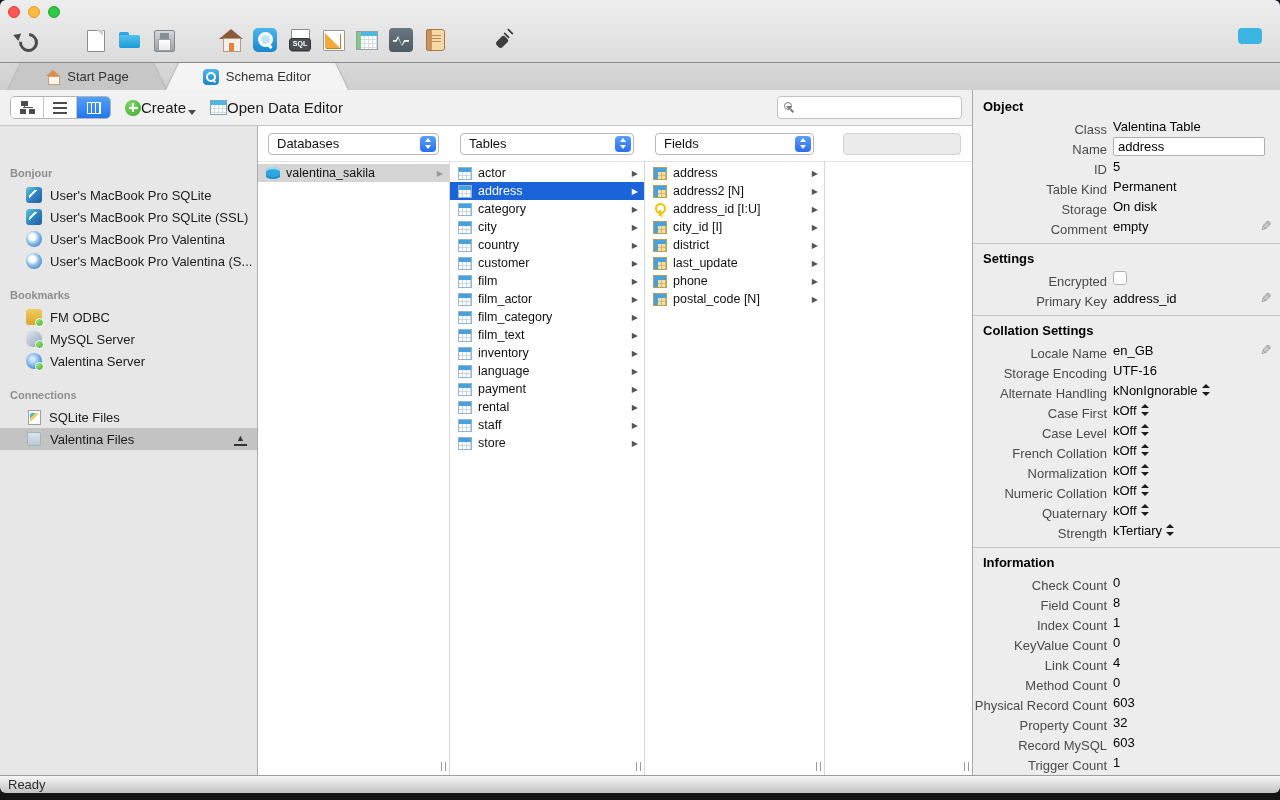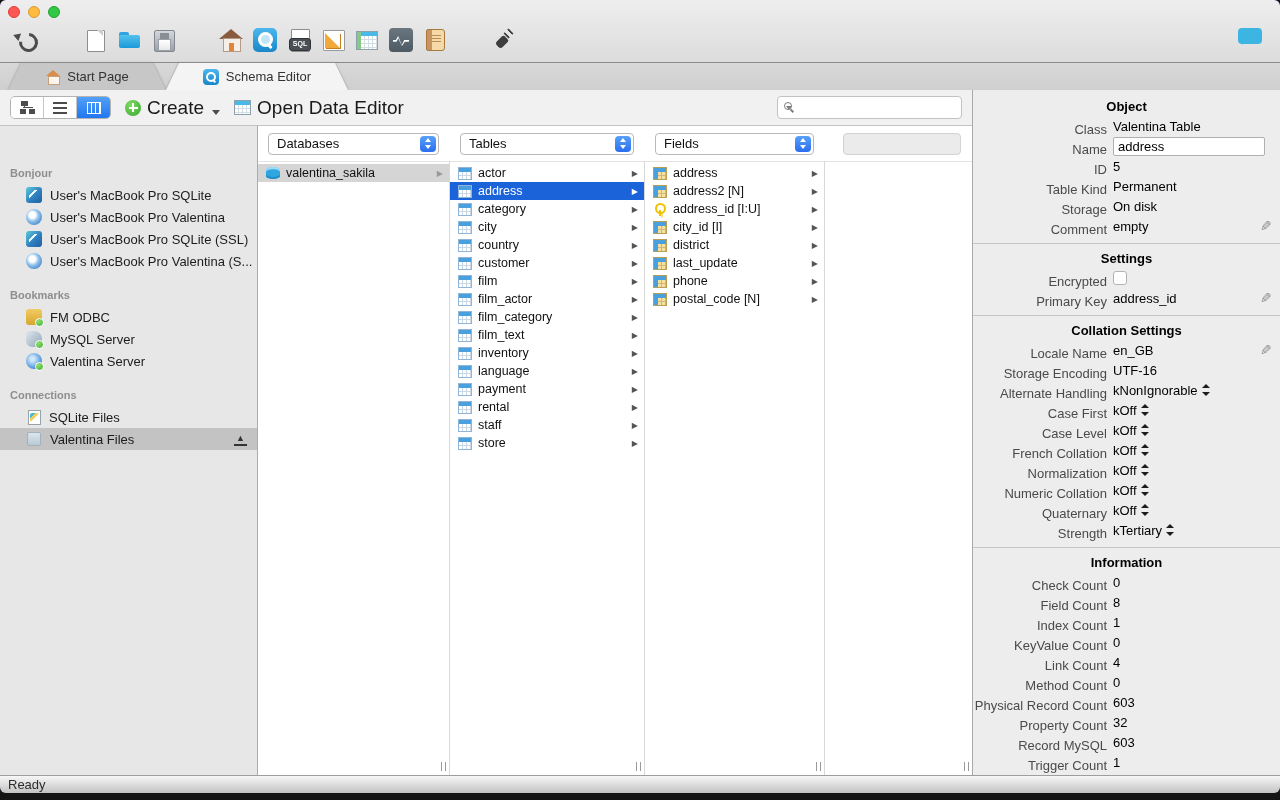--- a/index.html
+++ b/index.html
@@ -113,21 +113,21 @@
   
   .subbar { height:35px; background:#f1f1f1; display:flex; align-items:center; padding:0 10px; gap:14px; flex:none; position:relative; }
   .seg { display:flex; border:1px solid #b3b3b3; border-radius:5px; overflow:hidden; background:#fff; }
   .segbtn { width:33px; height:21px; border:none; background:#fff; display:flex; align-items:center; justify-content:center; border-right:1px solid #c6c6c6; }
   .segbtn:last-child { border-right:none; }
   .segbtn.selected { background:linear-gradient(#51a1f8,#2277f0); }
   .ic-tree { width:15px; height:13px; background-image:linear-gradient(#4c4c4c,#4c4c4c),linear-gradient(#4c4c4c,#4c4c4c),linear-gradient(#4c4c4c,#4c4c4c),linear-gradient(#4c4c4c,#4c4c4c),linear-gradient(#4c4c4c,#4c4c4c);
       background-size:7px 5px,6px 5px,6px 5px,1px 3px,10px 1px; background-position:1px 0,0 8px,9px 8px,4px 4px,3px 6px; background-repeat:no-repeat; }
   .ic-list { width:14px; height:12px; background:repeating-linear-gradient(#4c4c4c 0 2px, transparent 2px 5px); }
   .ic-cols { width:14px; height:12px; border:1px solid #fff; background:repeating-linear-gradient(90deg, transparent 0 3px, #fff 3px 4px); }
-  .createbtn, .odebtn { display:flex; align-items:center; gap:6px; border:none; background:none; font-size:19px; color:#1a1a1a; }
+  .createbtn, .odebtn { display:flex; align-items:center; gap:0; border:none; background:none; font-size:15px; color:#1a1a1a; }
   .plus { width:16px; height:16px; border-radius:50%; background:radial-gradient(circle at 35% 30%, #7ed95f, #3aa834); position:relative; }
   .plus::before { content:""; position:absolute; left:3.5px; top:7px; width:9px; height:2px; background:#fff; }
   .plus::after { content:""; position:absolute; left:7px; top:3.5px; width:2px; height:9px; background:#fff; }
   .caret { border-left:4px solid transparent; border-right:4px solid transparent; border-top:5px solid #4c4c4c; margin-top:9px; margin-left:2px; }
   .odeicon { width:17px; height:15px; background-color:#fff; border:1px solid #8fa0ad;
       background-image:linear-gradient(#49b9e8 0 4px, transparent 4px), repeating-linear-gradient(90deg, transparent 0 3px, #d3dde4 3px 4px), repeating-linear-gradient(transparent 0 3px, #d3dde4 3px 4px); }
   .searchbox { position:absolute; right:10px; top:6px; width:185px; height:23px; background:#fff; border:1px solid #c2c2c2; border-radius:4px;
       display:flex; align-items:center; padding-left:6px; gap:2px; }
   .mag { width:11px; height:11px; position:relative; }
   .mag::before { content:""; position:absolute; left:0; top:0; width:6px; height:6px; border:1.5px solid #7d7d7d; border-radius:50%; }
@@ -192,21 +192,21 @@
   .licon[data-icon="key"] { border:none; }
   .licon[data-icon="key"]::before { content:""; position:absolute; left:2px; top:0; width:7px; height:7px; border:2.5px solid #f2c200; border-radius:50%; }
   .licon[data-icon="key"]::after { content:""; position:absolute; left:5.5px; top:7px; width:2.5px; height:6px; background:#f2c200;
       box-shadow:2px 2px 0 -0.5px #f2c200; }
   .grip { position:absolute; right:3px; bottom:4px; width:5px; height:9px; border-left:1.5px solid #9a9a9a; border-right:1.5px solid #9a9a9a; }
 
   
   .inspector { width:307px; background:#ededed; overflow:hidden; flex:none; padding-top:2px; }
   .psection { padding:2px 0 7px; }
   .psection + .psection { border-top:1px solid #c6c6c6; }
-  .phead { font-size:13px; font-weight:bold; color:#000; padding:5px 10px 3px; height:22px;text-align:center; }
+  .phead { font-size:13px; font-weight:bold; color:#000; padding:5px 10px 3px; height:22px; }
   .prow { height:20px; display:flex; align-items:center; font-size:13px; position:relative; padding-right:26px; }
   .plbl { width:140px; text-align:right; padding-right:6px; color:#4a4a4a; flex:none; white-space:nowrap;margin-top:7px; }
   .pval { flex:1; display:flex; align-items:center; color:#000; white-space:nowrap; }
   .pinput { width:152px; height:19px; border:1px solid #b0b0b0; border-radius:2px; font-size:13px; padding:0 4px; font-family:"Liberation Sans",sans-serif; outline:none; }
   .pchk { width:14px; height:14px; background:#fff; border:1px solid #b5b5b5; border-radius:3px; }
   .pstep { display:inline-block; margin-left:4px; position:relative; width:8px; height:12px; }
   .pstep::before { content:""; position:absolute; left:0; top:0; border-left:4px solid transparent; border-right:4px solid transparent; border-bottom:4.5px solid #1c1c1c; }
   .pstep::after { content:""; position:absolute; left:0; bottom:0; border-left:4px solid transparent; border-right:4px solid transparent; border-top:4.5px solid #1c1c1c; }
   .ppencil { position:absolute; right:8px; top:2px; color:#8a8a8a; font-size:14px; transform:scaleX(-1); }
 
@@ -324,27 +324,27 @@
           <div class="sbsection">
             <div class="sbtitle">Bonjour</div>
             <div>
 
             <div class="sbitem">
                 <span class="sbicon" data-icon="sqlite-bonjour"></span>
                 <span>User's MacBook Pro SQLite</span>
 
               </div>
                 <div class="sbitem">
+                <span class="sbicon" data-icon="sqlite-bonjour"></span>
+                <span>User's MacBook Pro SQLite (SSL)</span>
+
+              </div>
+                <div class="sbitem">
                 <span class="sbicon" data-icon="valentina-bonjour"></span>
                 <span>User's MacBook Pro Valentina</span>
-
-              </div>
-                <div class="sbitem">
-                <span class="sbicon" data-icon="sqlite-bonjour"></span>
-                <span>User's MacBook Pro SQLite (SSL)</span>
 
               </div>
                 <div class="sbitem">
                 <span class="sbicon" data-icon="valentina-bonjour"></span>
                 <span>User's MacBook Pro Valentina (S...</span>
 
               </div>
               </div>
           </div>
           <div class="sbsection">

